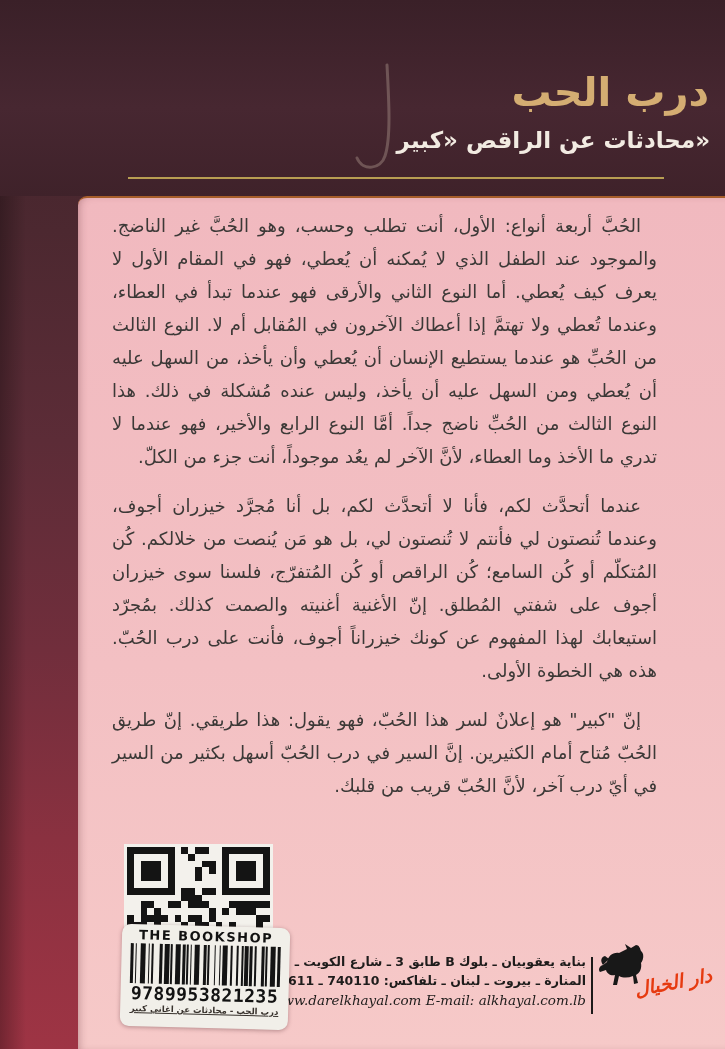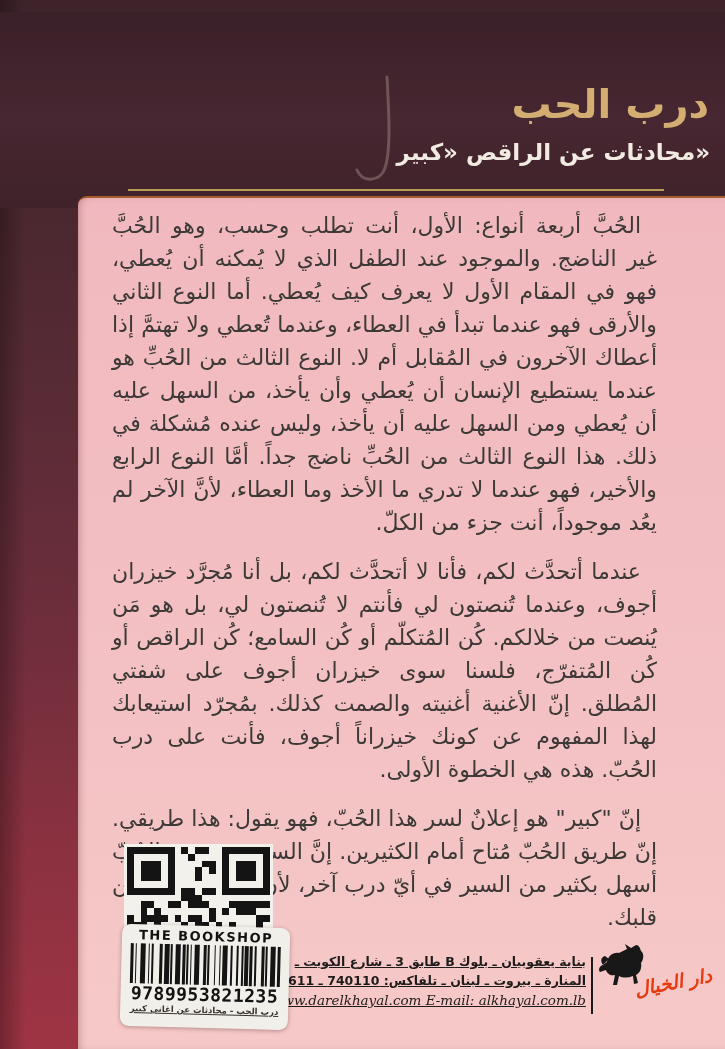--- a/index.html
+++ b/index.html
@@ -12,21 +12,21 @@
     position:absolute;inset:0;
     background:linear-gradient(180deg,#3f232b 0%,#4c2830 22%,#5c2c37 42%,#712e3c 62%,#8a3140 80%,#9e3444 100%);
   }
   
   .cover::before{
     content:"";position:absolute;top:0;bottom:0;left:0;width:26px;
     background:linear-gradient(90deg,rgba(0,0,0,.28),rgba(0,0,0,0));
     pointer-events:none;
   }
   .top-band{
-    position:absolute;top:12px;left:0;right:0;height:196px;
+    position:absolute;top:0;left:0;right:0;height:196px;
     background:linear-gradient(180deg,#3a2028 0%,#472731 55%,#3f222a 100%);
     text-align:right;
   }
   .book-title{
     position:absolute;top:70px;right:16px;
     color:#d4ad72;font-size:40px;font-weight:bold;line-height:1.1;
     letter-spacing:0.5px;
   }
   .book-subtitle{
     position:absolute;top:127px;right:15px;
@@ -39,21 +39,21 @@
   .scratch{position:absolute;left:348px;top:62px;opacity:.32;}
   .pink-panel{
     position:absolute;top:196px;left:78px;right:0;bottom:0;
     background:linear-gradient(180deg,#f1b9bf 0%,#f3c0c3 55%,#f6c9c8 100%);
     border-top:2px solid #a65d2a;border-top-left-radius:9px;
     box-shadow:inset 5px 0 10px -5px rgba(80,25,35,.4);
   }
   .blurb{
     position:absolute;top:209px;left:112px;right:68px;
     direction:rtl;text-align:justify;
-    color:#3c3937;font-size:22px;line-height:33px;
+    color:#3c3937;font-size:18px;line-height:33px;
   }
   .blurb p{margin:0 0 16px;text-indent:16px;}
   
   .qr-label{
     position:absolute;left:124px;top:844px;width:149px;height:149px;
     background:#f3f1ec;padding:3px;box-sizing:border-box;
   }
   .qr-label svg{display:block;width:100%;height:100%;shape-rendering:crispEdges;}
   
   .sticker{
@@ -65,21 +65,21 @@
   .shop-name{font-size:13px;font-weight:bold;letter-spacing:1.5px;color:#121212;white-space:nowrap;}
   .barcode{height:40px;margin:1px 9px 0;display:flex;}
   .barcode span{display:block;}
   .isbn{font-size:18px;font-weight:bold;color:#121212;letter-spacing:.5px;line-height:20px;font-family:"DejaVu Sans Mono", monospace;}
   .sticker-caption{
     font-size:8.5px;color:#38322d;direction:rtl;line-height:11px;
     text-decoration:underline;font-weight:bold;
   }
   
   .pub-address{
-    position:absolute;right:139px;top:952px;direction:rtl;text-align:right;color:#1e1c1b;text-decoration:underline;
+    position:absolute;right:139px;top:952px;direction:rtl;text-align:right;color:#1e1c1b;
   }
   .addr-ar{font-size:12.5px;font-weight:bold;line-height:19px;white-space:nowrap;}
   .addr-en{
     font-size:13.5px;font-style:italic;direction:ltr;line-height:21px;
     font-family:"DejaVu Serif", serif;white-space:nowrap;
   }
   .pub-divider{position:absolute;left:591px;top:957px;width:2px;height:57px;background:#1c1a19;}
   .horse{position:absolute;left:597px;top:943px;}
   .logo-text{
     position:absolute;left:634px;top:971px;

